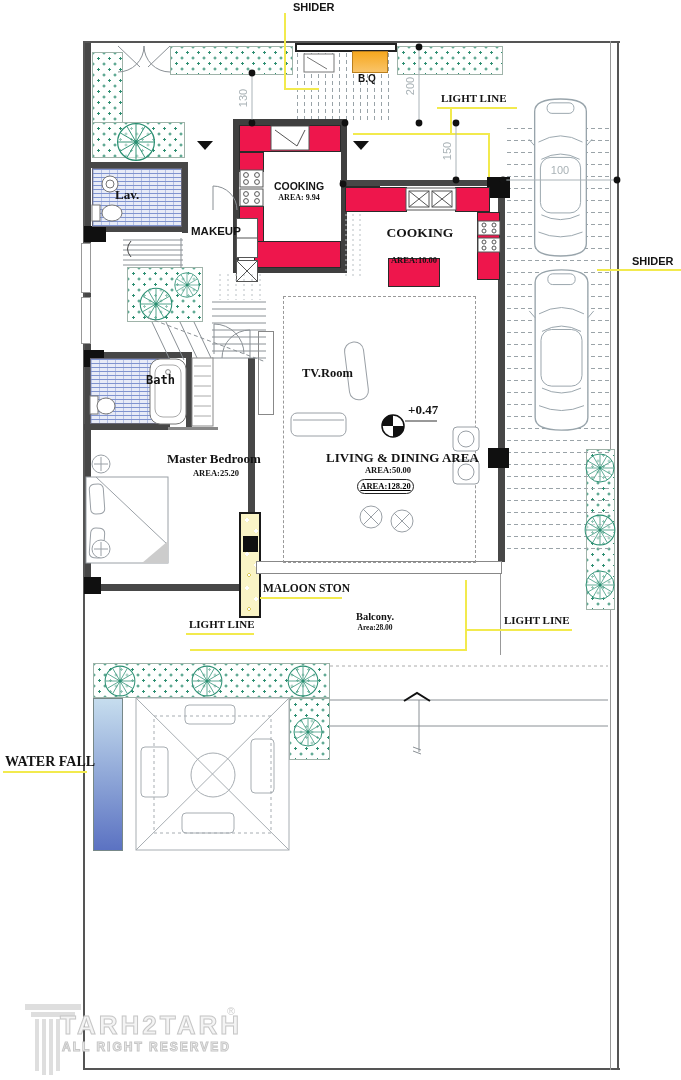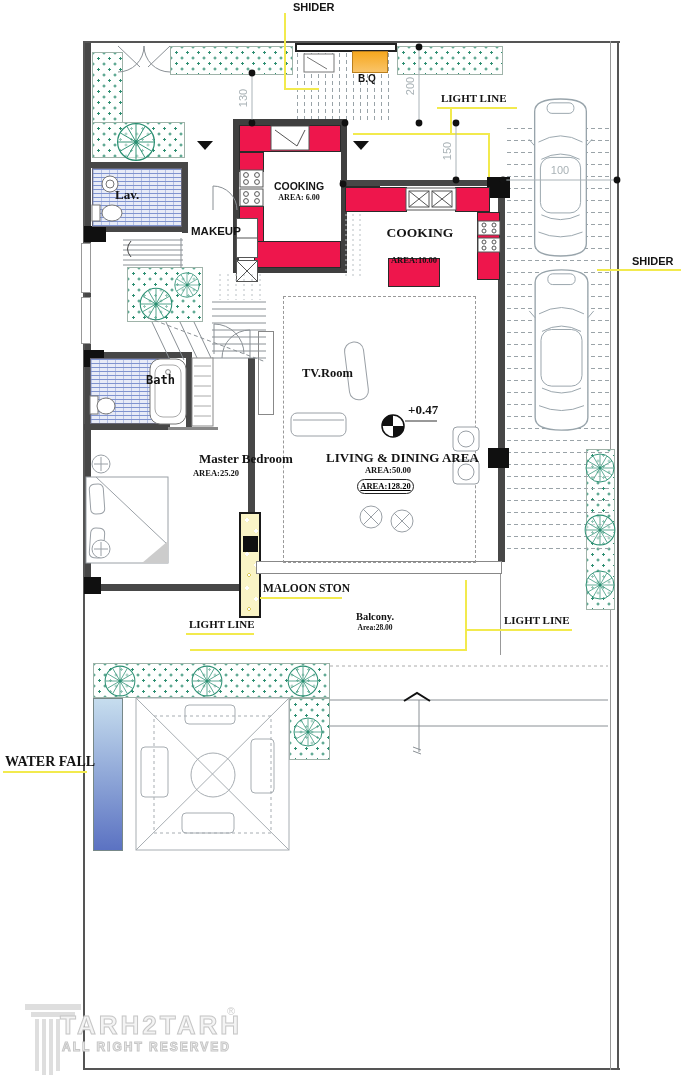--- a/index.html
+++ b/index.html
@@ -373,26 +373,26 @@
     </g>
   </svg>
 
   <div class="lbl sans" style="left:293px;top:1px;font-size:11px;">SHIDER</div>
   <div class="lbl sans" style="left:358px;top:73px;font-size:10px;">B.Q</div>
   <div class="lbl serif" style="left:441px;top:92px;font-size:11px;">LIGHT LINE</div>
   <div class="lbl sans" style="left:632px;top:255px;font-size:11px;">SHIDER</div>
   <div class="lbl serif" style="left:115px;top:187px;font-size:13px;">Lav.</div>
   <div class="lbl sans" style="left:191px;top:225px;font-size:11.5px;">MAKEUP</div>
   <div class="lbl sans ctr" style="left:262px;top:180px;width:74px;font-size:10.5px;">COOKING</div>
-  <div class="lbl serif ctr" style="left:262px;top:193px;width:74px;font-size:8px;">AREA: 6.00</div>
+  <div class="lbl serif ctr" style="left:262px;top:193px;width:74px;font-size:8px;">AREA: 9.94</div>
   <div class="lbl serif ctr" style="left:382px;top:225px;width:76px;font-size:13.5px;">COOKING</div>
   <div class="lbl serif ctr" style="left:376px;top:241px;width:76px;font-size:8.5px;margin-top:14px;">AREA:10.00</div>
   <div class="lbl mono" style="left:117px;top:373px;font-size:12px;">Bath</div>
   <div class="lbl serif" style="left:302px;top:366px;font-size:12.5px;">TV.Room</div>
-  <div class="lbl serif" style="left:167px;top:451px;font-size:13px;margin-left:32px;">Master Bedroom</div>
+  <div class="lbl serif" style="left:167px;top:451px;font-size:13px;">Master Bedroom</div>
   <div class="lbl serif ctr" style="left:166px;top:468px;width:100px;font-size:8.5px;">AREA:25.20</div>
   <div class="lbl serif" style="left:408px;top:402px;font-size:13px;">+0.47</div>
   <div class="lbl serif ctr" style="left:326px;top:450px;width:124px;font-size:13px;">LIVING &amp; DINING AREA</div>
   <div class="lbl serif ctr" style="left:326px;top:465px;width:124px;font-size:8.5px;">AREA:50.00</div>
   <div class="oval serif ctr" style="left:357px;top:479px;width:55px;height:13px;text-decoration:underline;">AREA:128.20</div>
   <div class="lbl serif" style="left:263px;top:582px;font-size:11.5px;">MALOON STON</div>
   <div class="lbl serif" style="left:189px;top:618px;font-size:11px;">LIGHT LINE</div>
   <div class="lbl serif ctr" style="left:340px;top:611px;width:70px;font-size:10.5px;">Balcony.</div>
   <div class="lbl serif ctr" style="left:340px;top:623px;width:70px;font-size:7.5px;">Area:28.00</div>
   <div class="lbl serif" style="left:504px;top:614px;font-size:11px;">LIGHT LINE</div>

